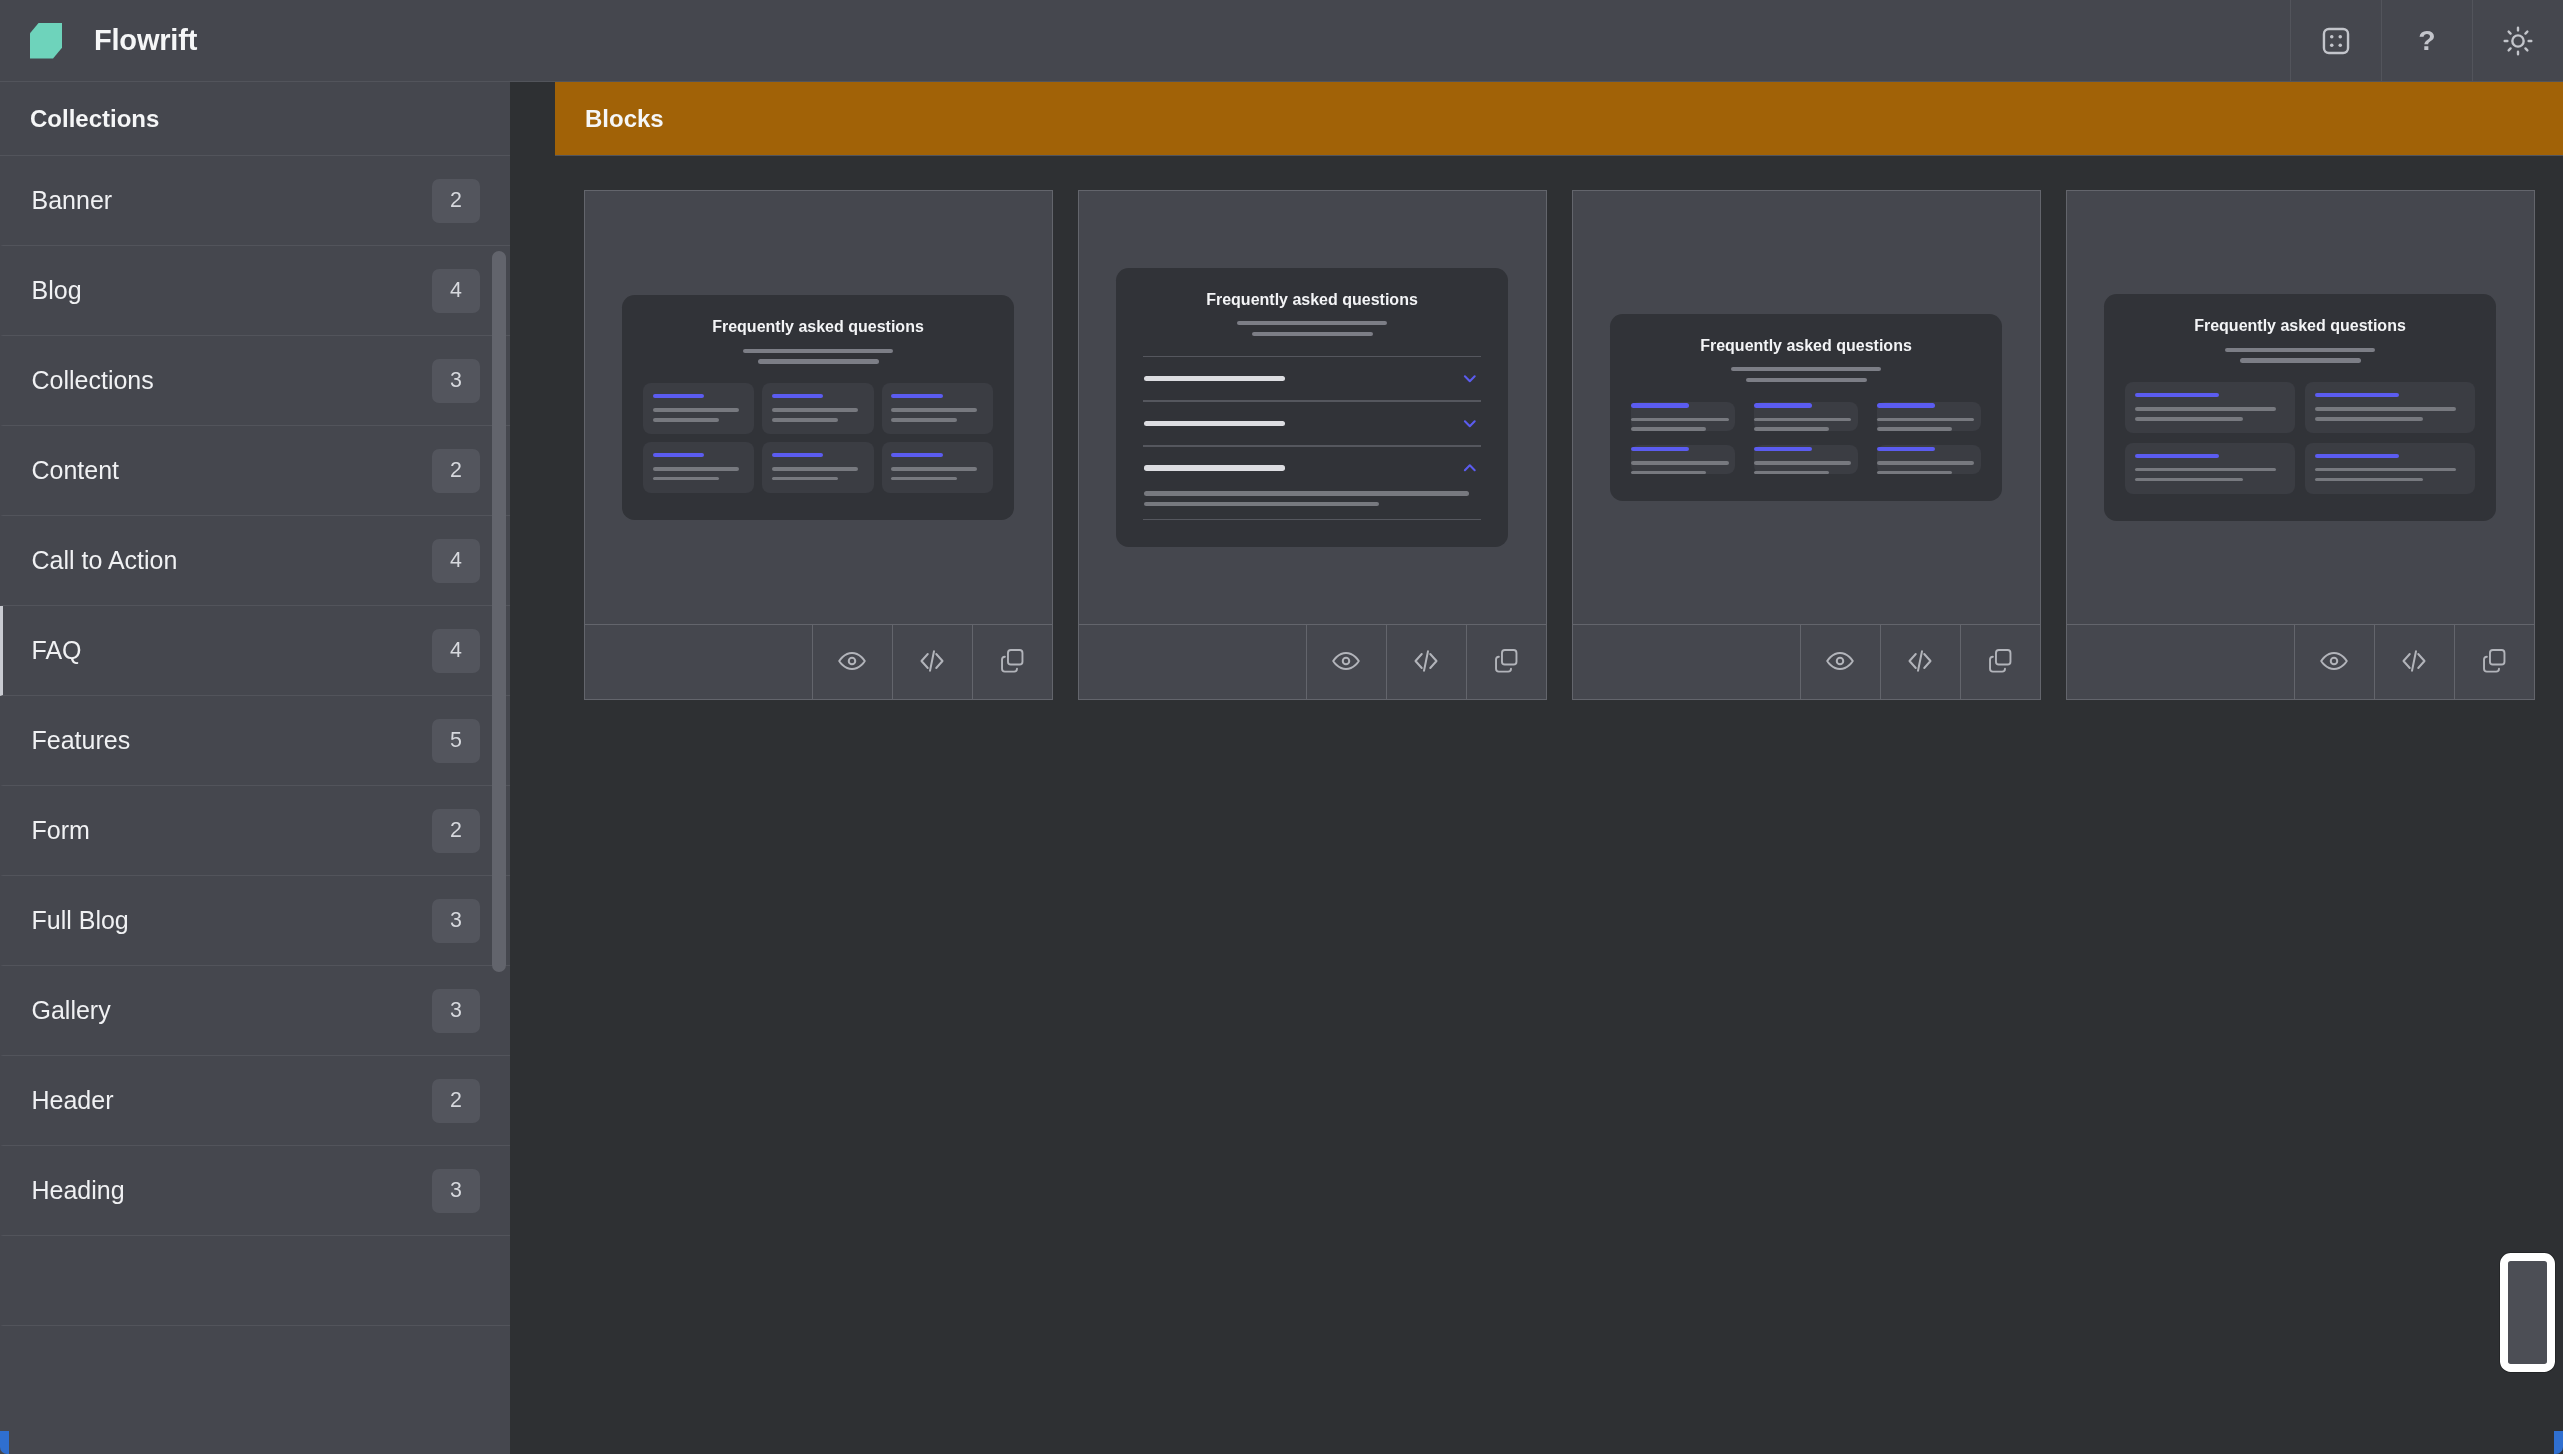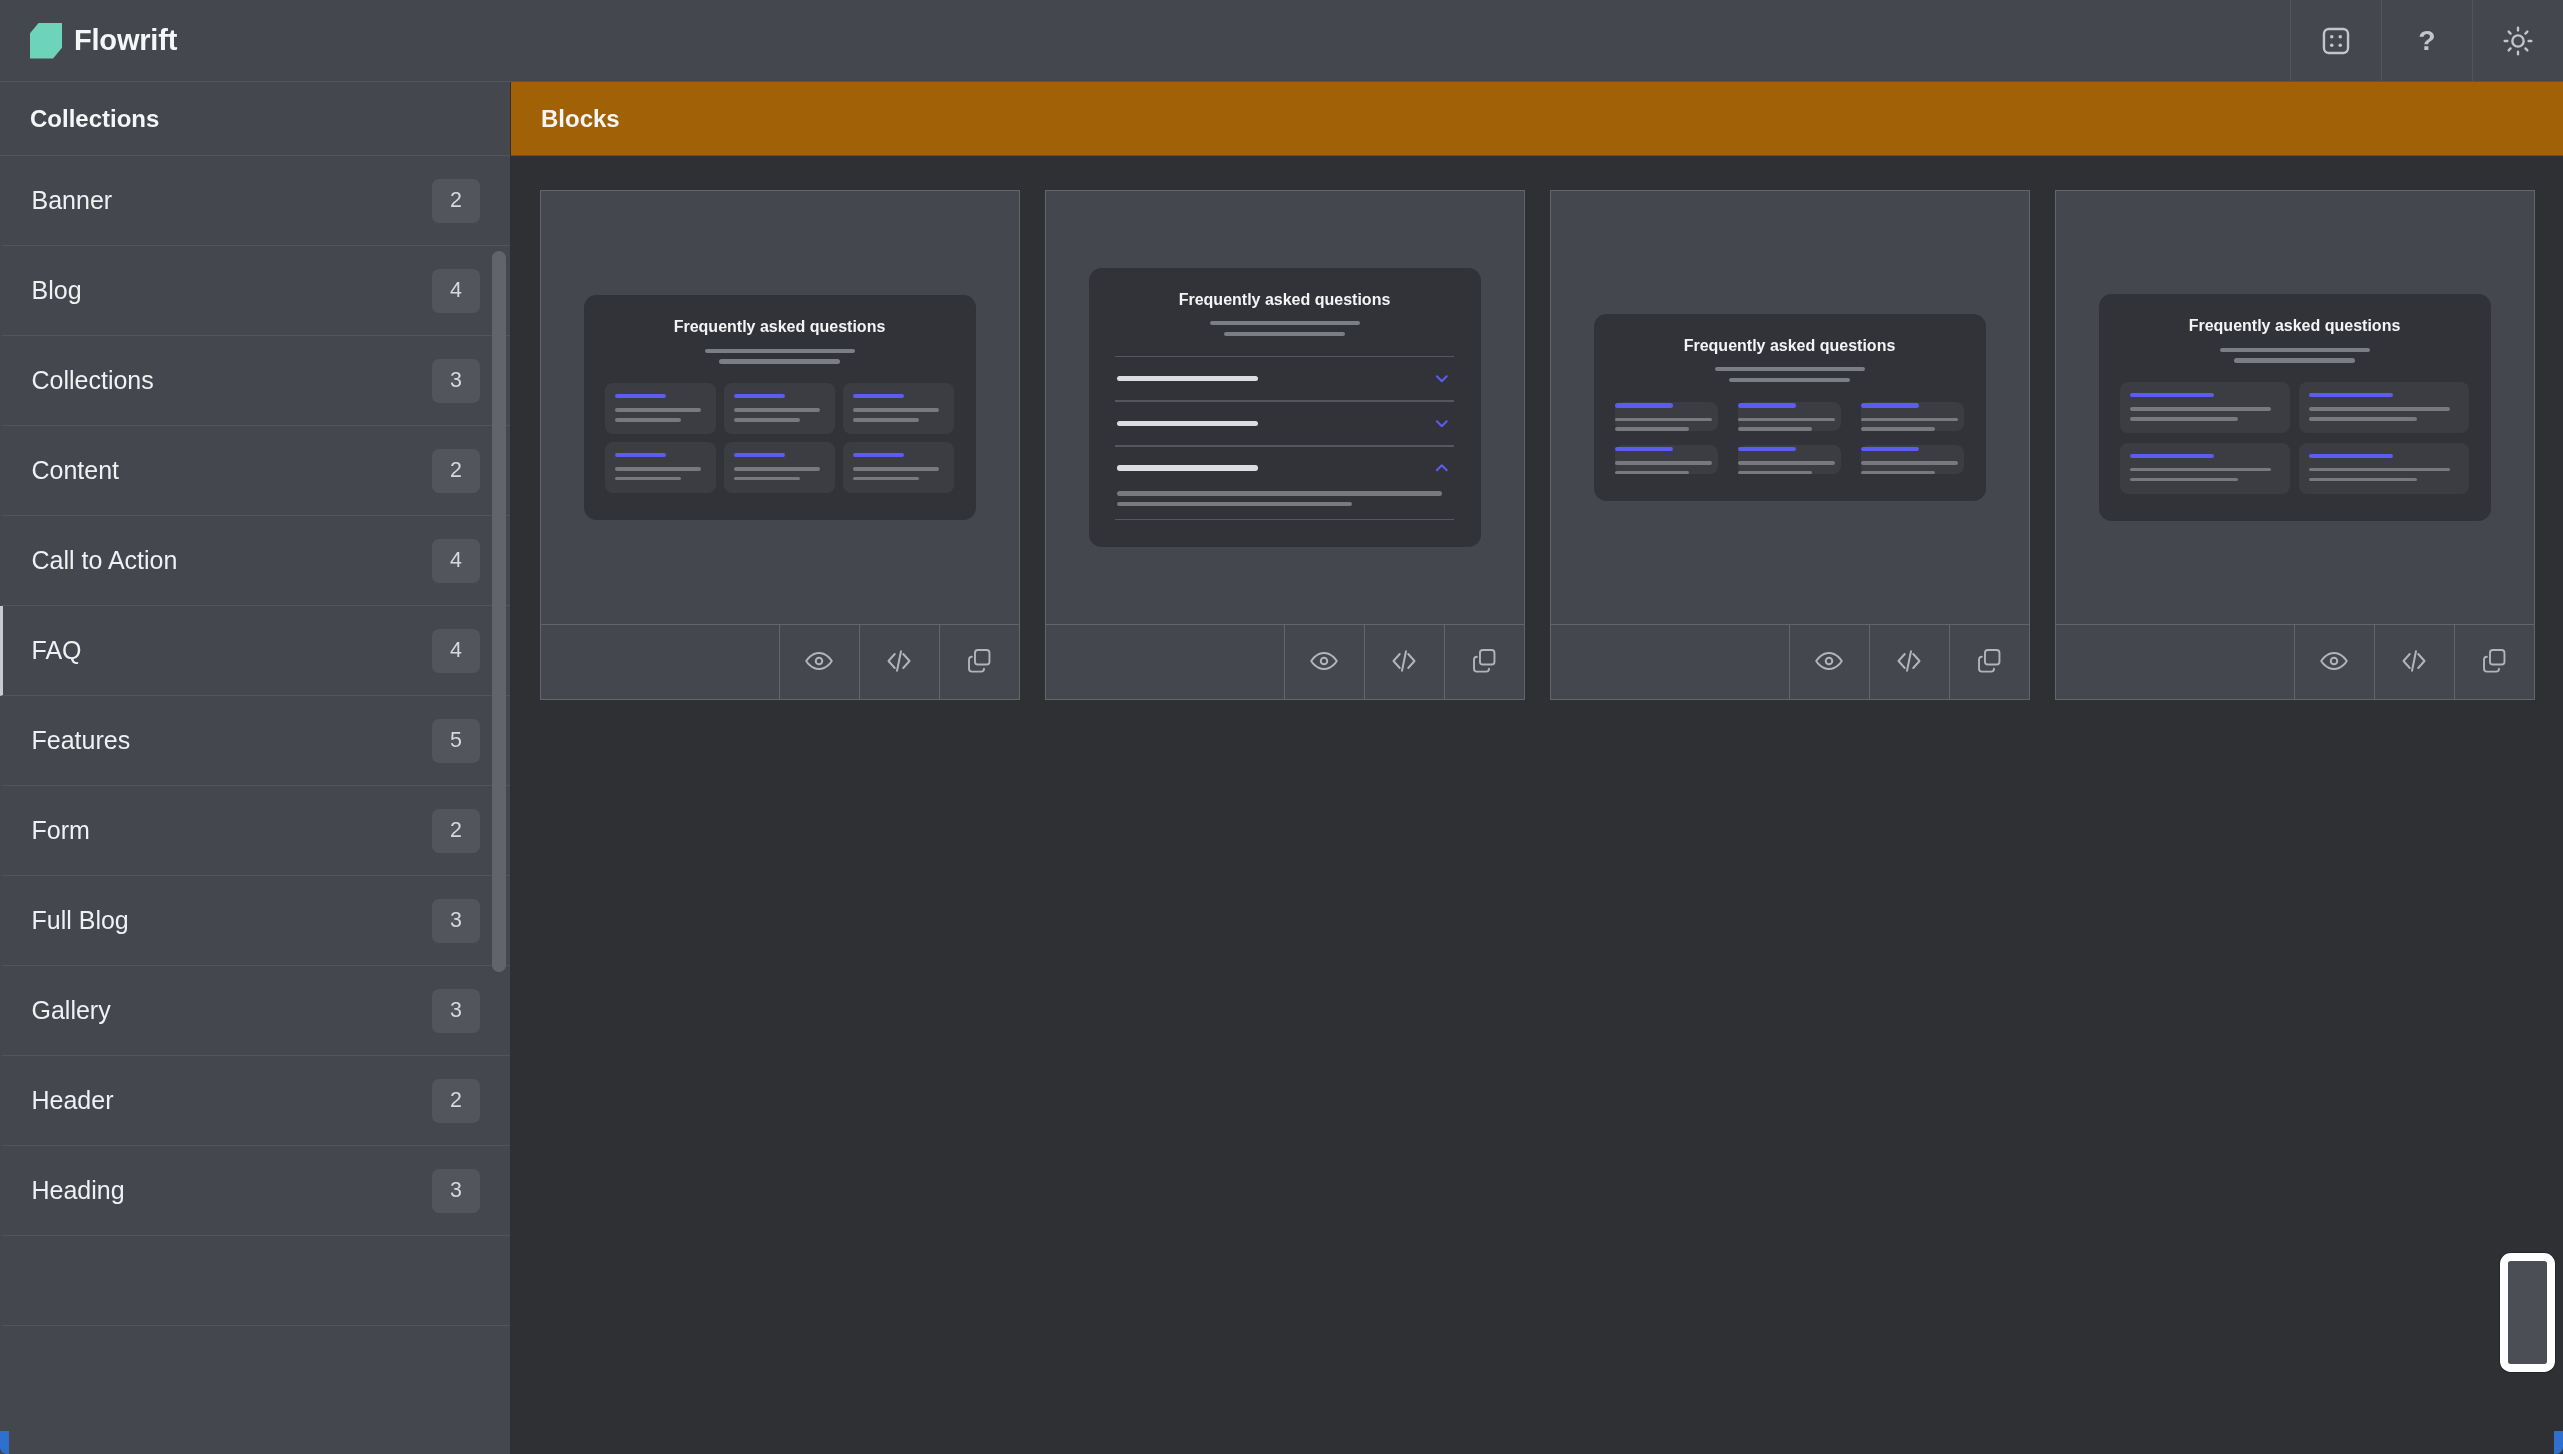--- a/index.html
+++ b/index.html
@@ -27,21 +27,21 @@
     height: 82px;
     flex: 0 0 82px;
     background: #45474e;
     display: flex;
     align-items: stretch;
     border-bottom: 1.8px solid #52545b;
   }
   .brand {
     display: flex;
     align-items: center;
-    gap: 12px;
+    gap: 32px;
     padding: 0 30px;
     flex: 0 0 auto;
   }
   .logo-mark {
     width: 32px;
     height: 36px;
     background: #6ed3bb;
     clip-path: polygon(28% 0%, 100% 0%, 100% 70%, 72% 100%, 0% 100%, 0% 30%);
     flex: 0 0 auto;
   }
@@ -57,21 +57,21 @@
     width: 91px;
     display: flex;
     align-items: center;
     justify-content: center;
     border-left: 1.8px solid #52545b;
     cursor: pointer;
   }
   .topbar-btn svg { display: block; }
 
   
-  .body-wrap { flex: 1 1 auto; display: flex; min-height: 0; }
+  .body-wrap { flex: 1 1 auto; display: flex; min-height: 0; gap: 44px; }
 
   
   .sidebar {
     width: 511px;
     flex: 0 0 511px;
     background: #45474e;
     display: flex;
     flex-direction: column;
     border-right: 1.8px solid #2e3033;
     min-height: 0;

